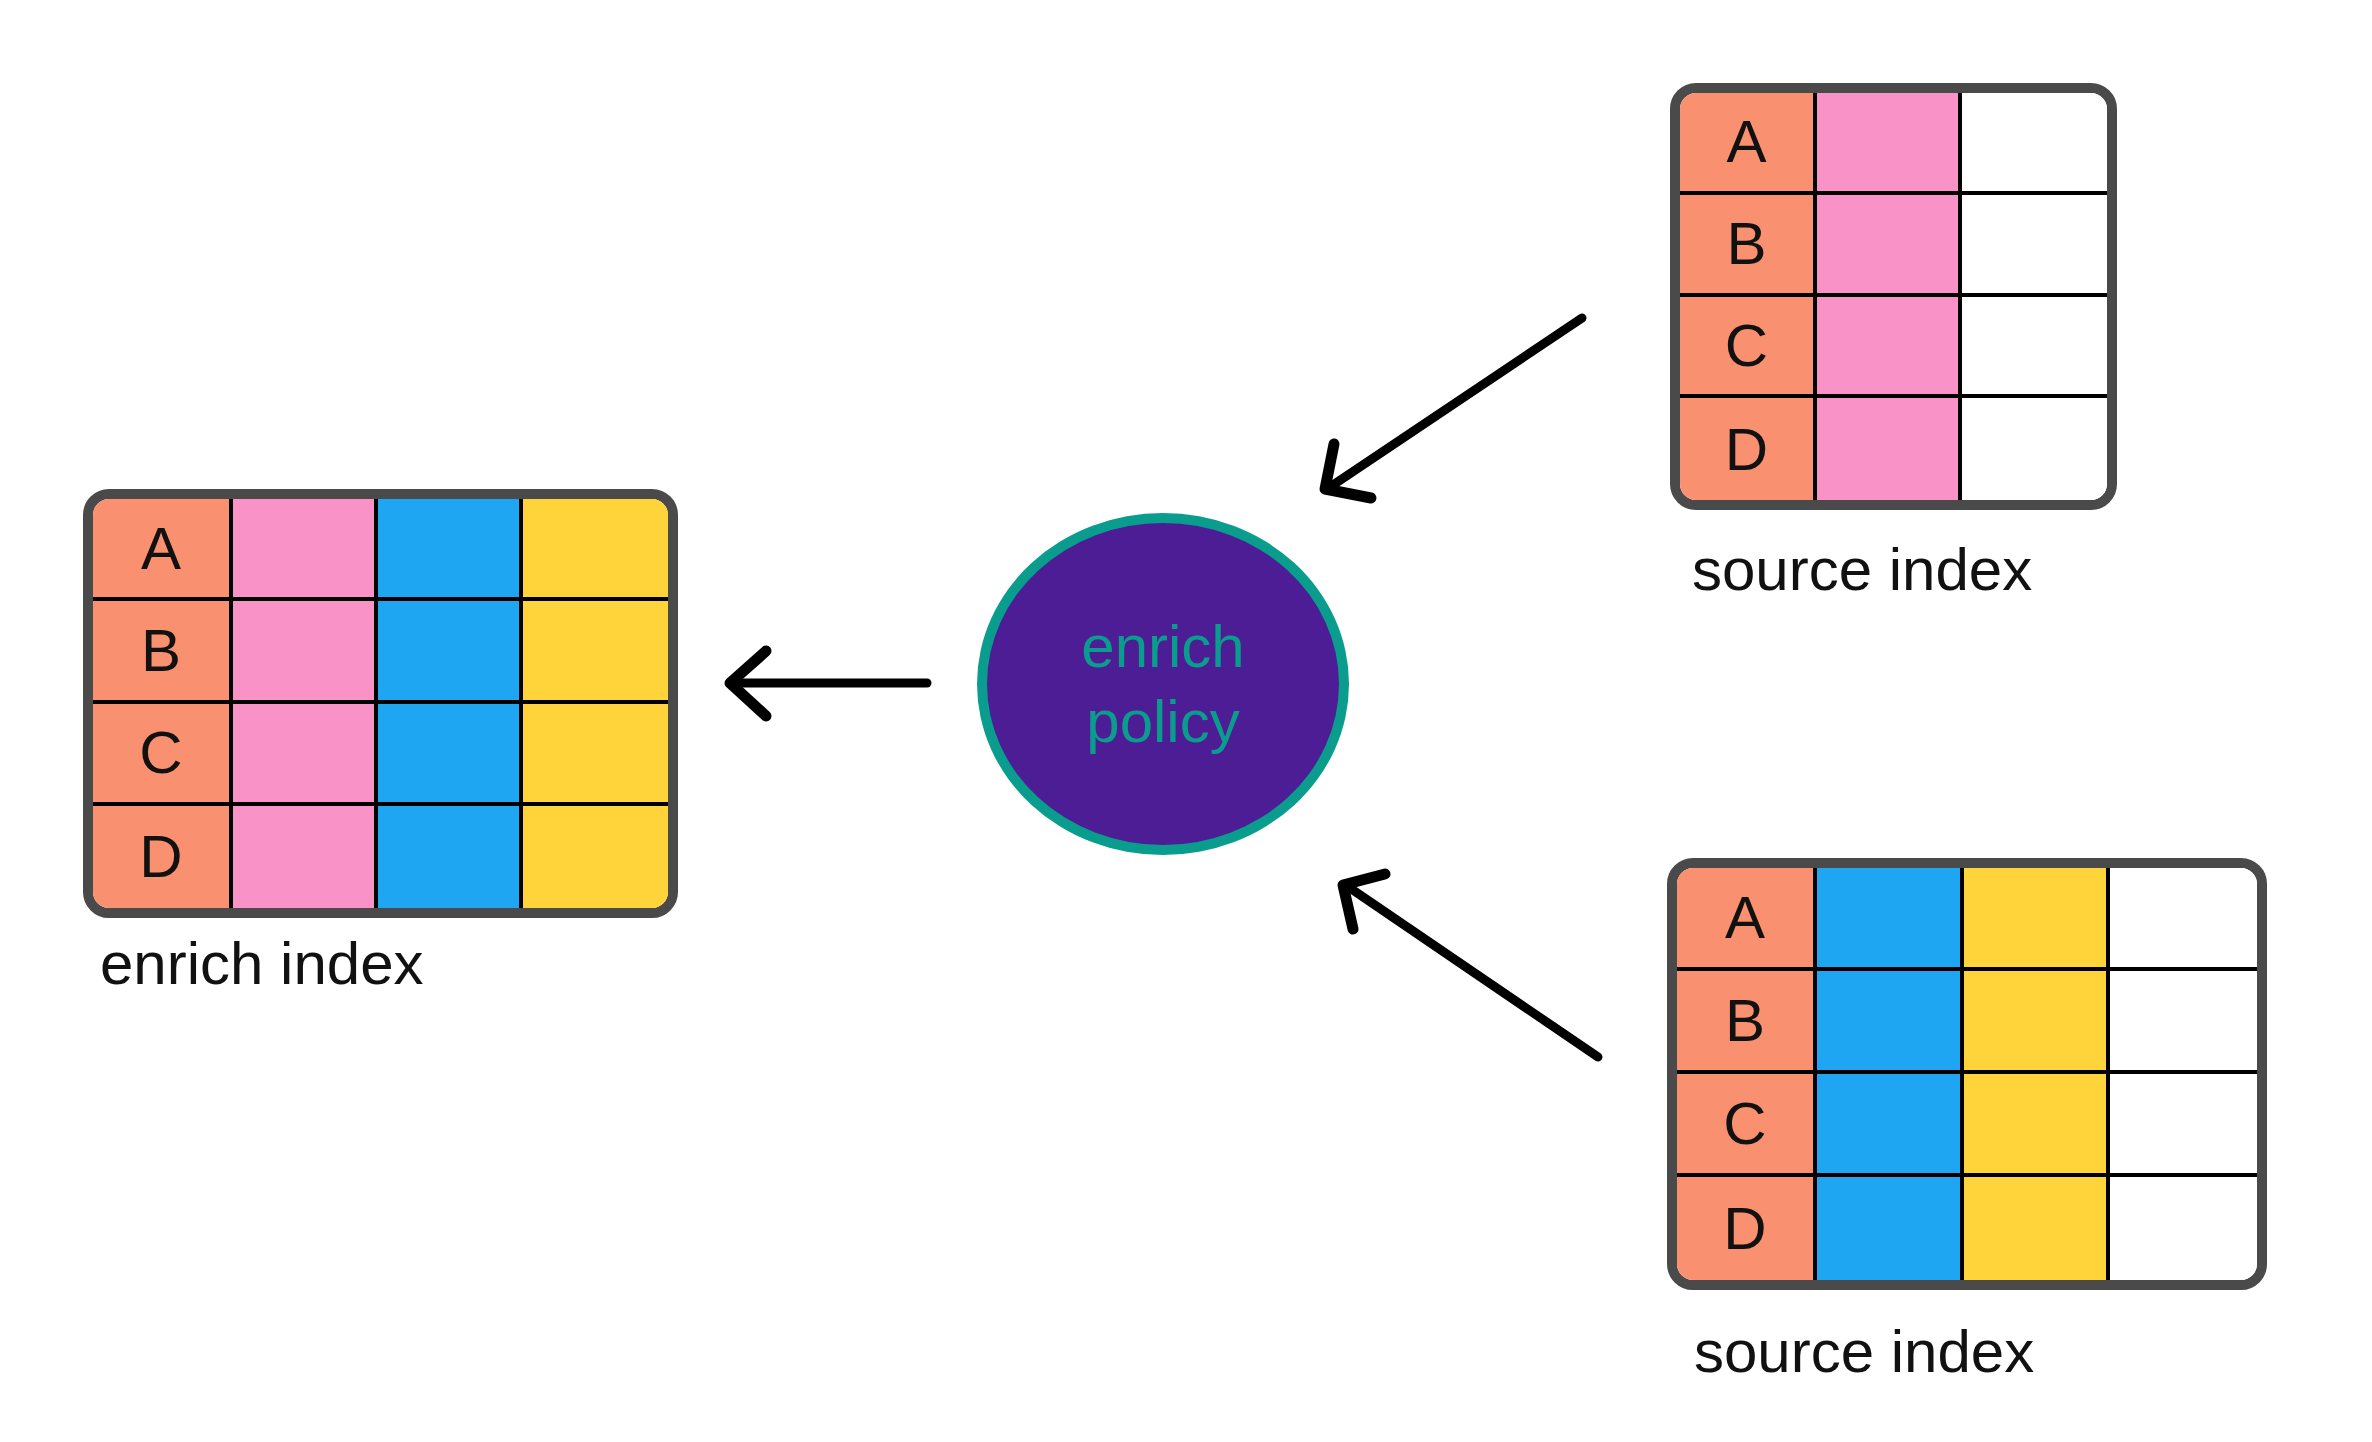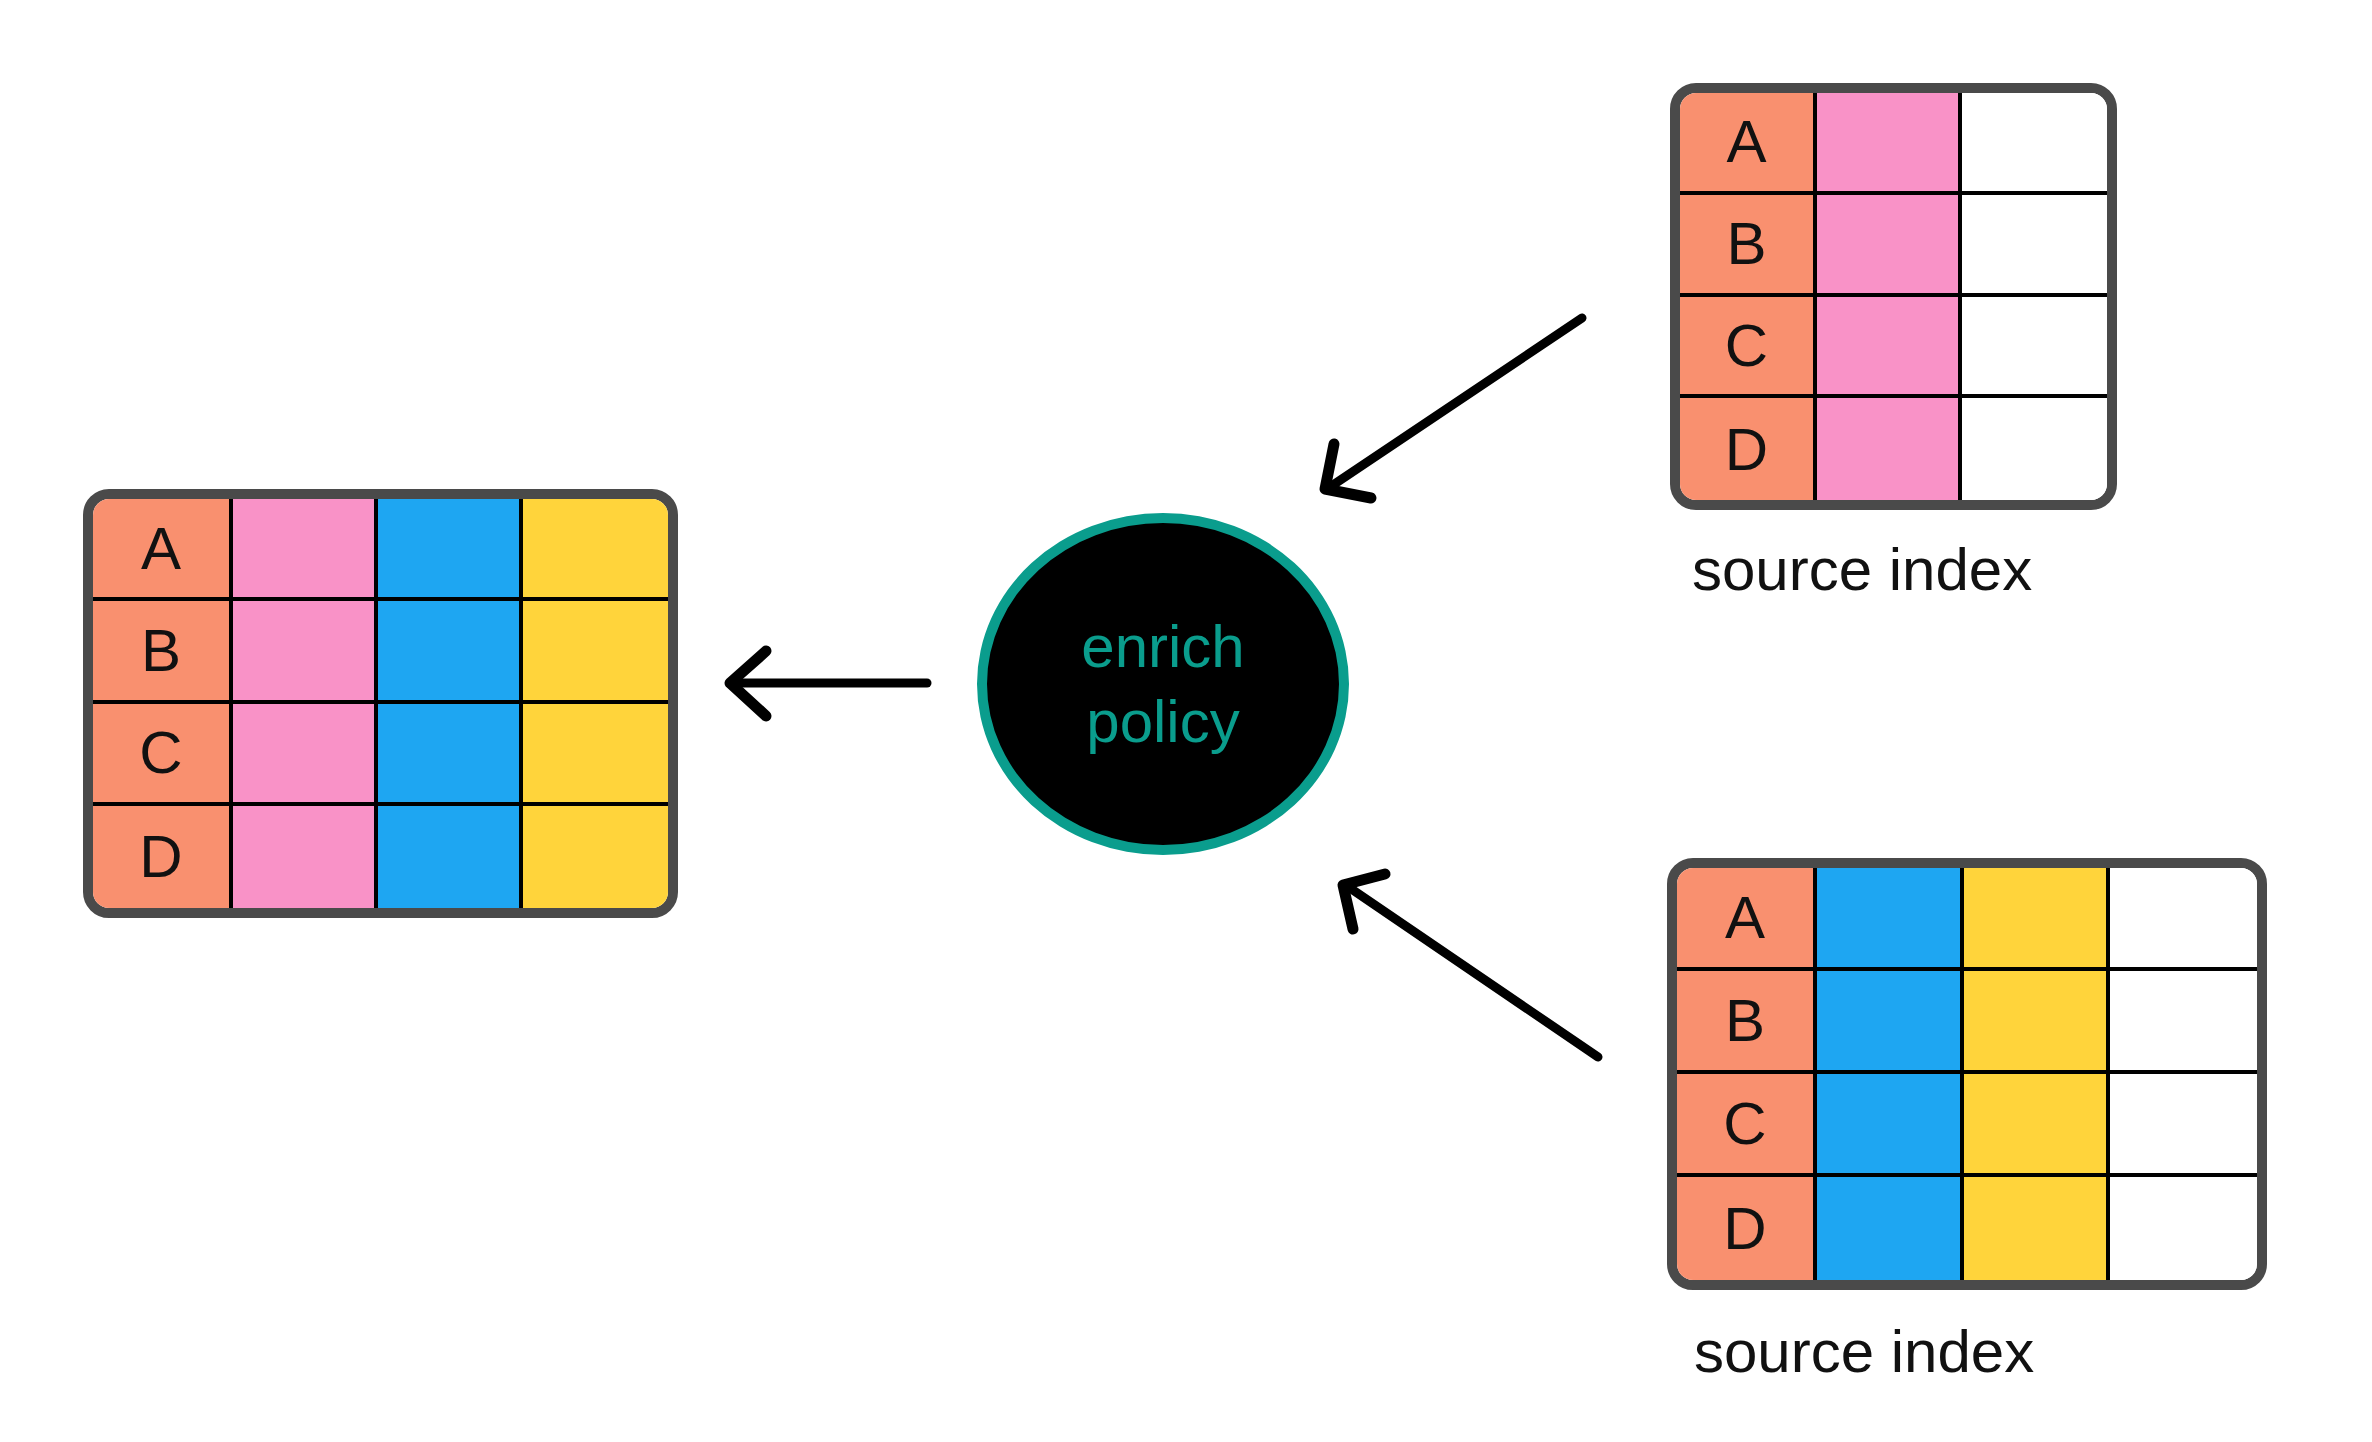--- a/index.html
+++ b/index.html
@@ -60,21 +60,21 @@
   #caption-source-top   { left: 1692px; top: 540px; }
   #caption-source-bottom{ left: 1694px; top: 1322px; }
   
   .policy-circle {
     position: absolute;
     left: 977px; top: 513px;
     width: 372px; height: 342px;
     box-sizing: border-box;
     border: 10px solid var(--teal, #0a9d8d);
     border-radius: 50%;
-    background: #000000;
+    background: #4c1d95;
     display: flex;
     flex-direction: column;
     align-items: center;
     justify-content: center;
     color: var(--teal, #0a9d8d);
     font-size: 60px;
     line-height: 1.25;
     text-align: center;
   }
   
@@ -117,20 +117,21 @@
     <div class="cell" style="background-color: rgb(249, 144, 111);">C</div>
     <div class="cell" style="background-color: rgb(249, 146, 199);"></div>
     <div class="cell" style="background-color: rgb(30, 166, 242);"></div>
     <div class="cell lc" style="background-color: rgb(255, 212, 59);"></div>
 
     <div class="cell lr" style="background-color: rgb(249, 144, 111);">D</div>
     <div class="cell lr" style="background-color: rgb(249, 146, 199);"></div>
     <div class="cell lr" style="background-color: rgb(30, 166, 242);"></div>
     <div class="cell lc lr" style="background-color: rgb(255, 212, 59);"></div>
   </div>
+  <div class="caption" id="caption-enrich-index">enrich index</div>
 
   <div class="dtable" id="table-source-top">
     <div class="cell" style="background-color: rgb(249, 144, 111);">A</div>
     <div class="cell" style="background-color: rgb(249, 146, 199);"></div>
     <div class="cell lc" style="background-color: rgb(255, 255, 255);"></div>
 
     <div class="cell" style="background-color: rgb(249, 144, 111);">B</div>
     <div class="cell" style="background-color: rgb(249, 146, 199);"></div>
     <div class="cell lc" style="background-color: rgb(255, 255, 255);"></div>
 

